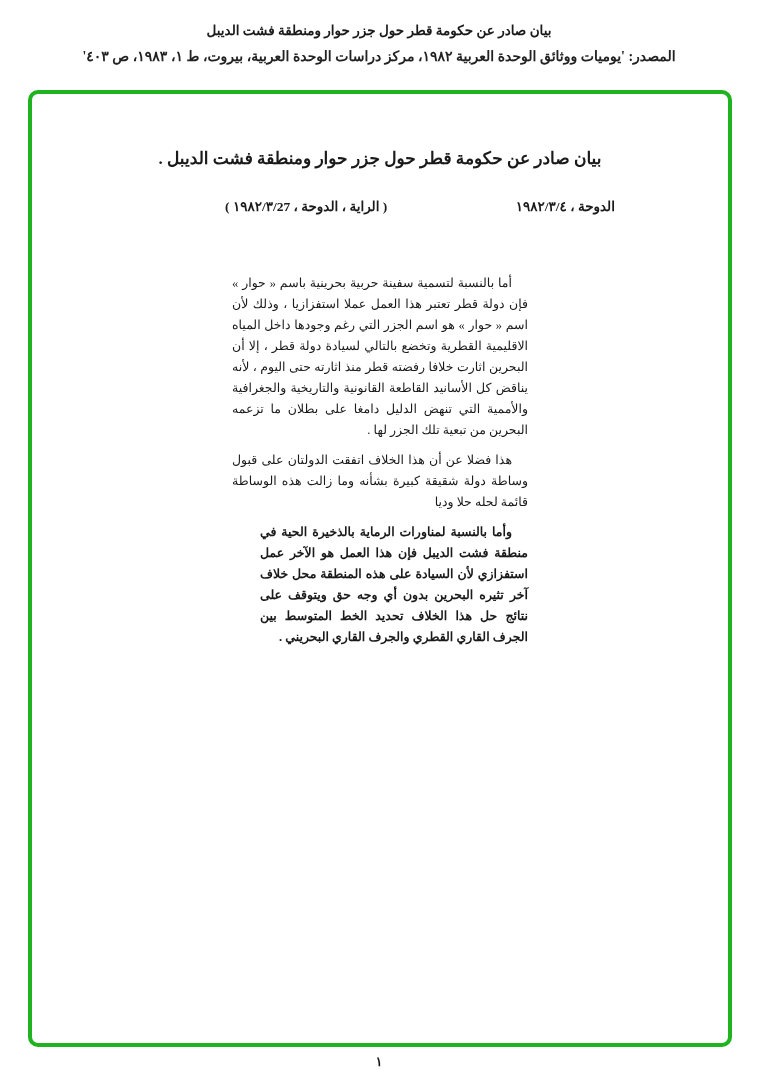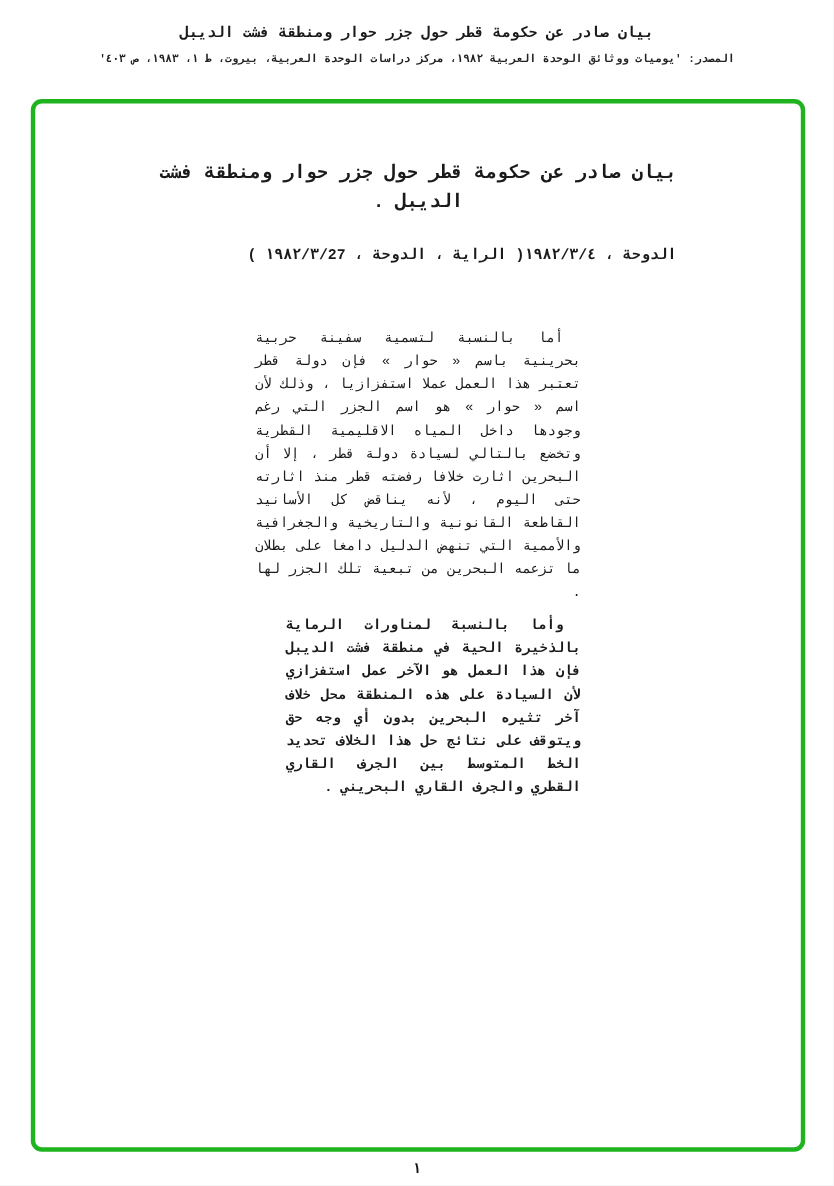--- a/index.html
+++ b/index.html
@@ -3,37 +3,37 @@
 <meta charset="utf-8">
 <style>
   * { margin: 0; padding: 0; box-sizing: border-box; }
   html, body { background: #e8e8e8; }
   .screen {
     position: relative;
     width: 758px;
     height: 1078px;
     margin: 0 auto;
     background: #ffffff;
-    font-family: Liberation Mono, monospace;
+    font-family: Liberation Serif, serif;
     color: #1a1a1a;
     overflow: hidden;
   }
   .top-header {
     direction: rtl;
     text-align: center;
     padding-top: 22px;
   }
   .top-title {
     font-size: 13.5px;
     font-weight: 700;
     letter-spacing: 0.2px;
   }
   .top-source {
     margin-top: 9px;
-    font-size: 10px;
+    font-size: 14px;
     font-weight: 700;
     color: #222;
   }
   .doc-frame {
     position: absolute;
     left: 28px;
     top: 90px;
     width: 704px;
     height: 957px;
     border: 4px solid #1fb41f;
@@ -99,20 +99,21 @@
 
     <div class="doc-title">بيان صادر عن حكومة قطر حول جزر حوار ومنطقة فشت الديبل .</div>
 
     <div class="date-row">
       <span class="date-city">الدوحة ، ١٩٨٢/٣/٤</span>
       <span class="date-ref">( الراية ، الدوحة ، ١٩٨٢/٣/27 )</span>
     </div>
 
     <div class="doc-body">
       <p>أما بالنسبة لتسمية سفينة حربية بحرينية باسم « حوار » فإن دولة قطر تعتبر هذا العمل عملا استفزازيا ، وذلك لأن اسم « حوار » هو اسم الجزر التي رغم وجودها داخل المياه الاقليمية القطرية وتخضع بالتالي لسيادة دولة قطر ، إلا أن البحرين اثارت خلافا رفضته قطر منذ اثارته حتى اليوم ، لأنه يناقض كل الأسانيد القاطعة القانونية والتاريخية والجغرافية والأممية التي تنهض الدليل دامغا على بطلان ما تزعمه البحرين من تبعية تلك الجزر لها .</p>
+      <p>هذا فضلا عن أن هذا الخلاف اتفقت الدولتان على قبول وساطة دولة شقيقة كبيرة بشأنه وما زالت هذه الوساطة قائمة لحله حلا وديا</p>
       <p class="lead-strong">وأما بالنسبة لمناورات الرماية بالذخيرة الحية في منطقة فشت الديبل فإن هذا العمل هو الآخر عمل استفزازي لأن السيادة على هذه المنطقة محل خلاف آخر تثيره البحرين بدون أي وجه حق ويتوقف على نتائج حل هذا الخلاف تحديد الخط المتوسط بين الجرف القاري القطري والجرف القاري البحريني .</p>
     </div>
 
   </div>
 
   <div class="page-number">١</div>
 
 </div>
 
 </body></html>

